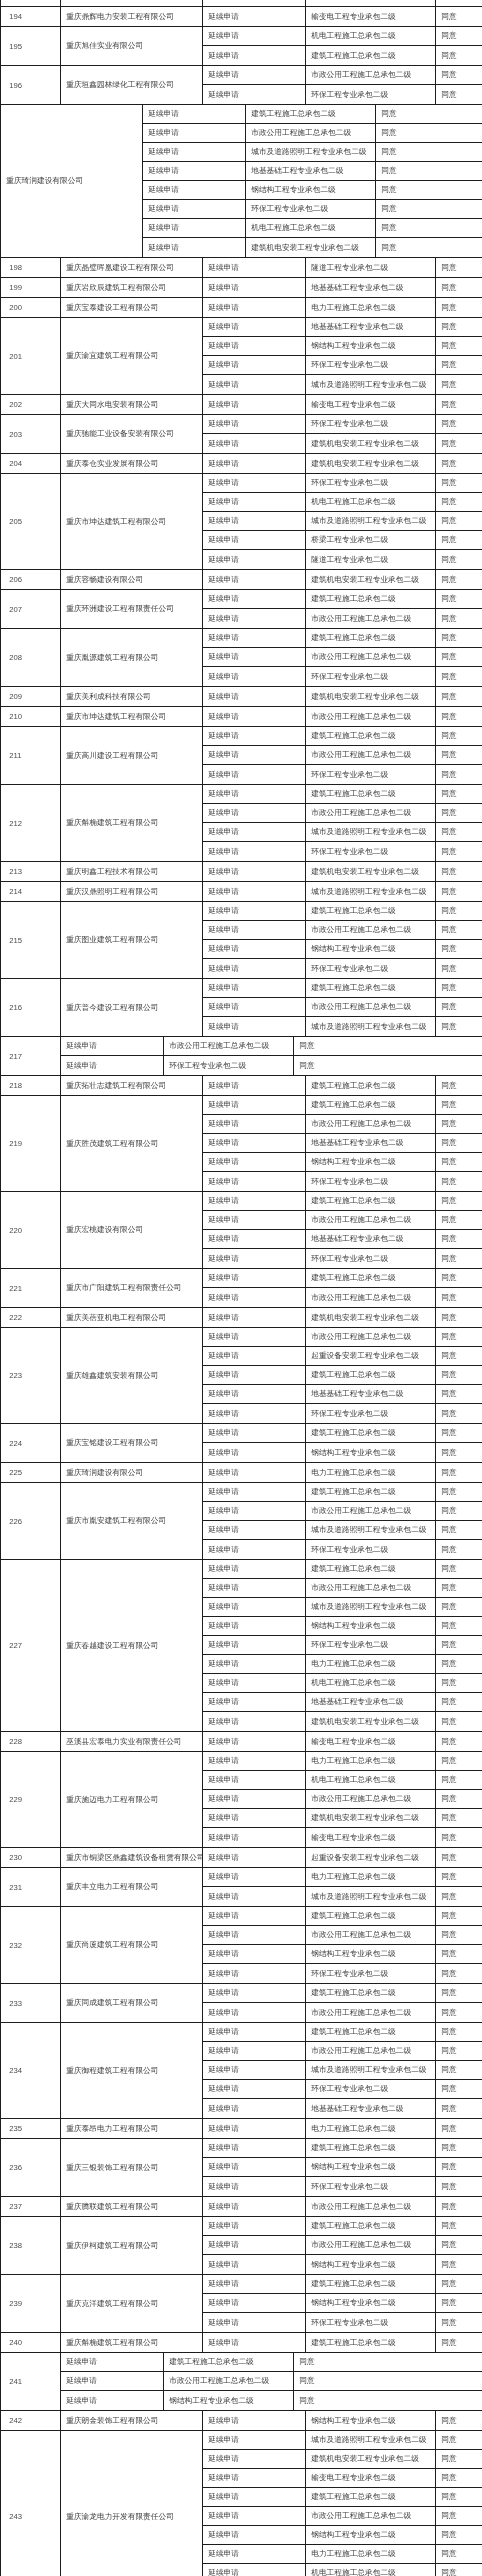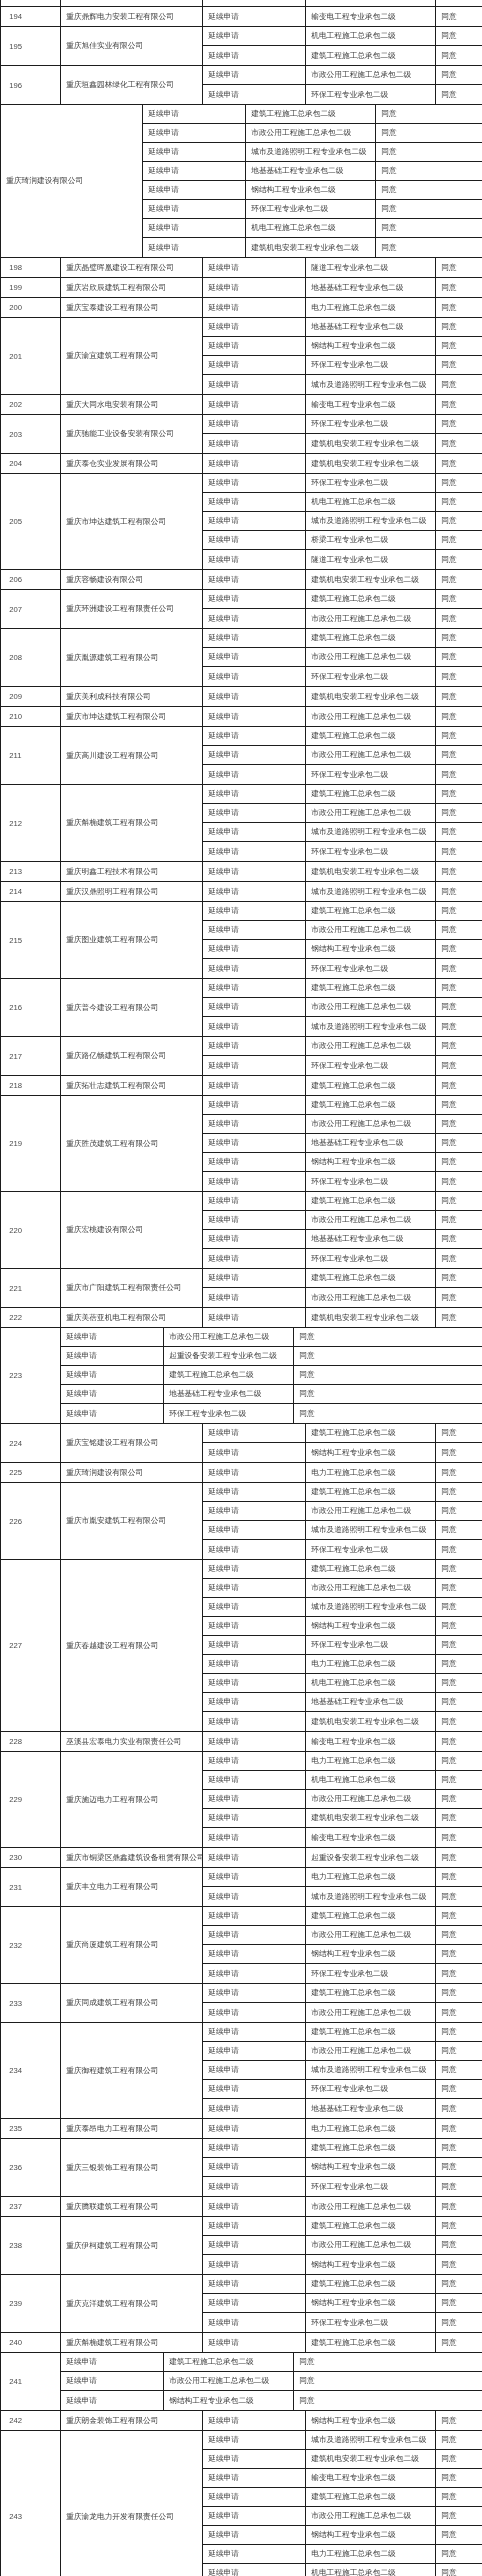--- a/index.html
+++ b/index.html
@@ -448,21 +448,20 @@
           </div>
           <div class="subrow">
             <div class="cell c-type">延续申请</div>
             <div class="cell c-qual">城市及道路照明工程专业承包二级</div>
             <div class="cell c-res">同意</div>
           </div>
         </div>
       </div>
       <div class="block">
         <div class="cell c-num">217</div>
-        <div class="cell c-name">重庆路亿畅建筑工程有限公司</div>
         <div class="subrows">
           <div class="subrow">
             <div class="cell c-type">延续申请</div>
             <div class="cell c-qual">市政公用工程施工总承包二级</div>
             <div class="cell c-res">同意</div>
           </div>
           <div class="subrow">
             <div class="cell c-type">延续申请</div>
             <div class="cell c-qual">环保工程专业承包二级</div>
             <div class="cell c-res">同意</div>
@@ -559,20 +558,21 @@
         <div class="subrows">
           <div class="subrow">
             <div class="cell c-type">延续申请</div>
             <div class="cell c-qual">建筑机电安装工程专业承包二级</div>
             <div class="cell c-res">同意</div>
           </div>
         </div>
       </div>
       <div class="block">
         <div class="cell c-num">223</div>
+        <div class="cell c-name">重庆雄鑫建筑安装有限公司</div>
         <div class="subrows">
           <div class="subrow">
             <div class="cell c-type">延续申请</div>
             <div class="cell c-qual">市政公用工程施工总承包二级</div>
             <div class="cell c-res">同意</div>
           </div>
           <div class="subrow">
             <div class="cell c-type">延续申请</div>
             <div class="cell c-qual">起重设备安装工程专业承包二级</div>
             <div class="cell c-res">同意</div>

